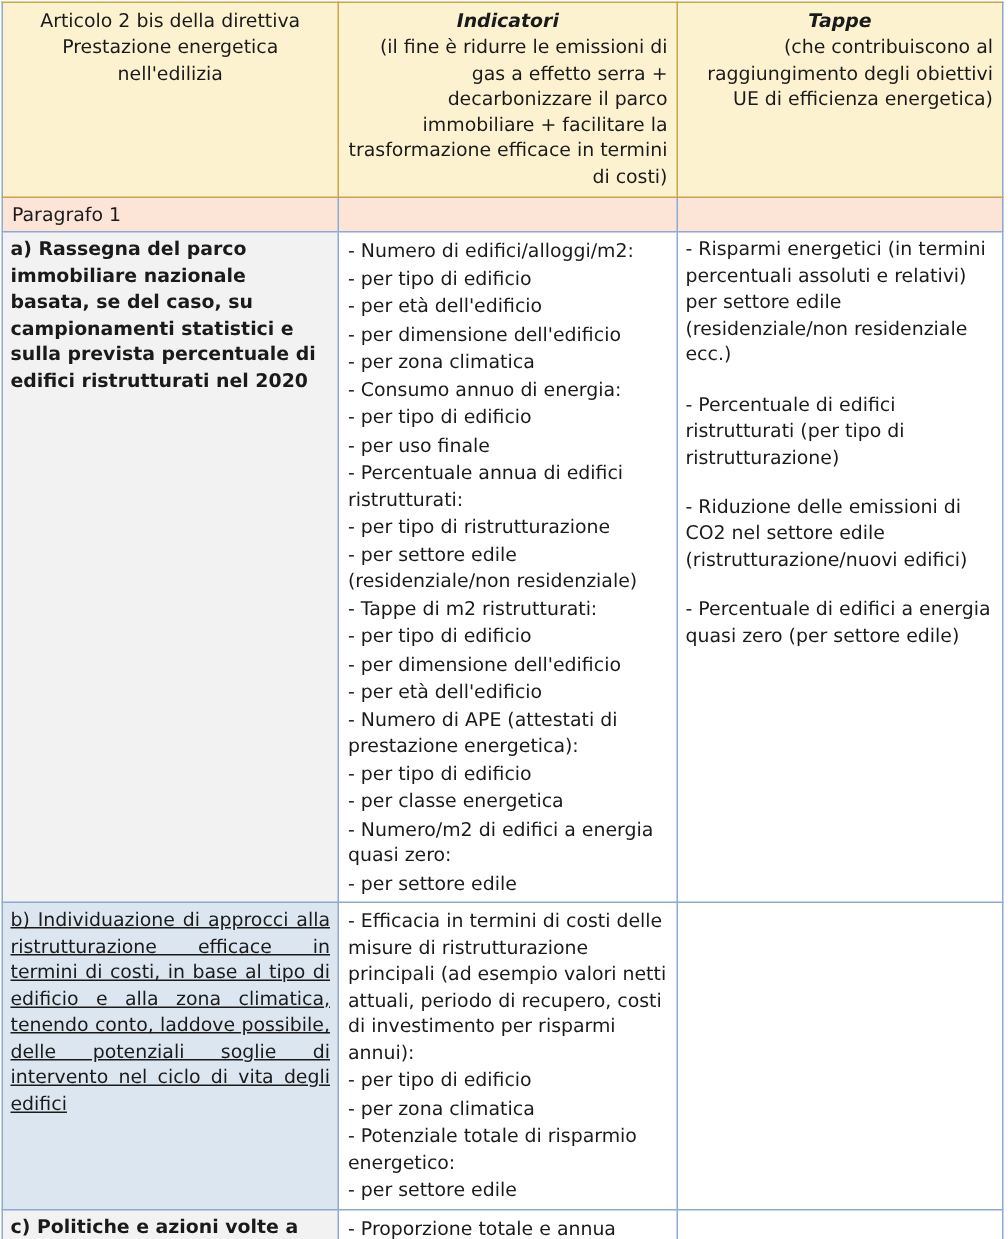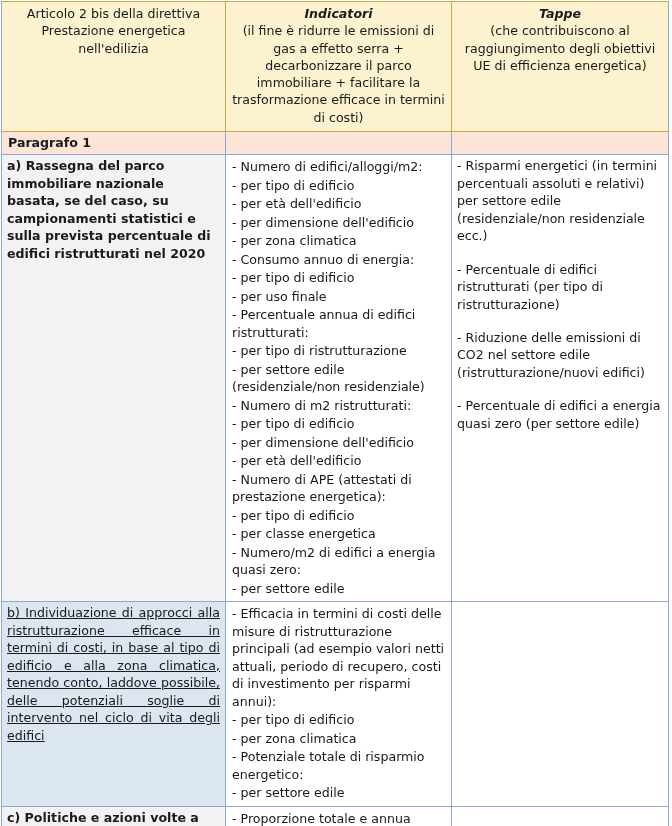--- a/index.html
+++ b/index.html
@@ -60,30 +60,31 @@
     border-right-color: #8ea9d3;
   }
   .head-title {
     font-weight: bold;
     display: block;
     font-style: italic;
   }
   .head-sub {
     display: block;
     font-weight: normal;
+    text-align: right;
   }
   .head-plain {
     display: block;
     font-weight: normal;
   }
 
   
   tr.band td {
     background: #fce4d6;
-    font-weight: bold;
+    font-weight: normal;
     padding: 2px 6px 3px 6px;
     height: 16px;
   }
   tr.band td.band-label {
     text-align: left;
   }
 
   
   td.col-a {
     background: #f2f2f2;
@@ -155,21 +156,21 @@
               <li>- per tipo di edificio</li>
               <li>- per età dell'edificio</li>
               <li>- per dimensione dell'edificio</li>
               <li>- per zona climatica</li>
               <li>- Consumo annuo di energia:</li>
               <li>- per tipo di edificio</li>
               <li>- per uso finale</li>
               <li>- Percentuale annua di edifici ristrutturati:</li>
               <li>- per tipo di ristrutturazione</li>
               <li>- per settore edile (residenziale/non residenziale)</li>
-              <li>- Numero di m2 ristrutturati:</li>
+              <li>- Tappe di m2 ristrutturati:</li>
               <li>- per tipo di edificio</li>
               <li>- per dimensione dell'edificio</li>
               <li>- per età dell'edificio</li>
               <li>- Numero di APE (attestati di prestazione energetica):</li>
               <li>- per tipo di edificio</li>
               <li>- per classe energetica</li>
               <li>- Numero/m2 di edifici a energia quasi zero:</li>
               <li>- per settore edile</li>
             </ul>
         </td>

